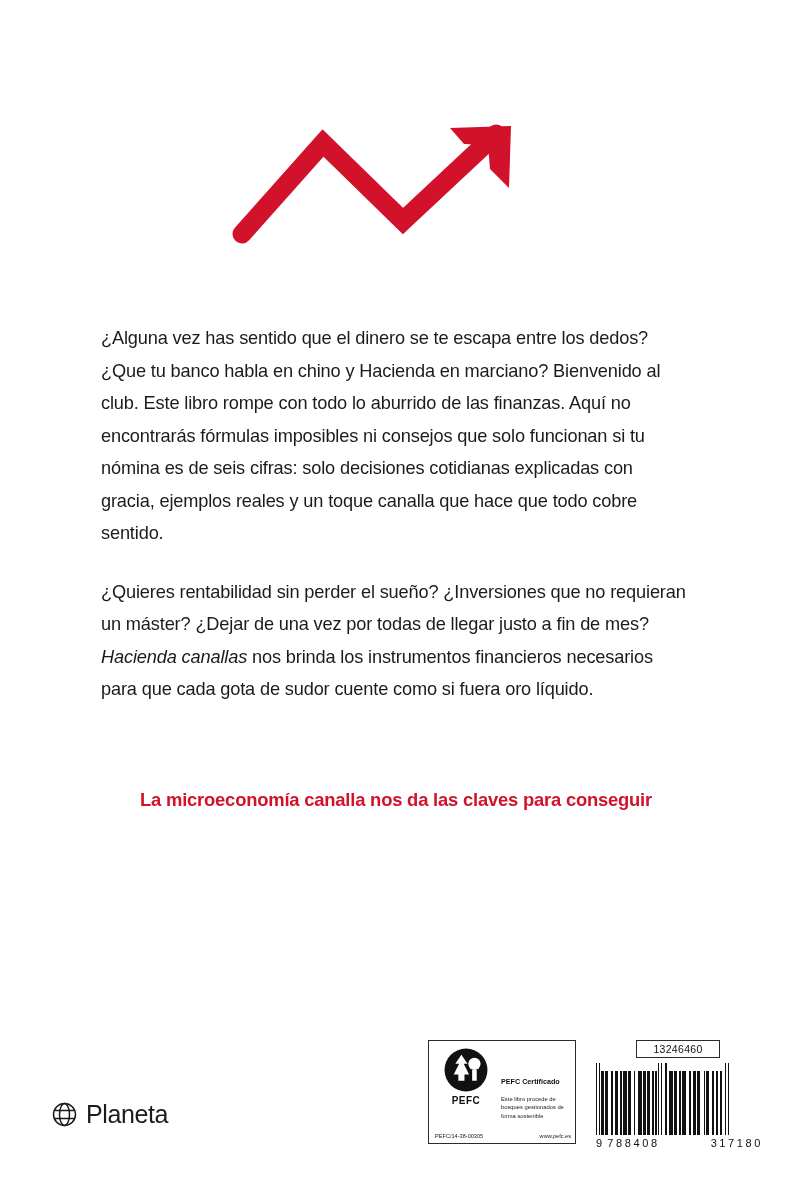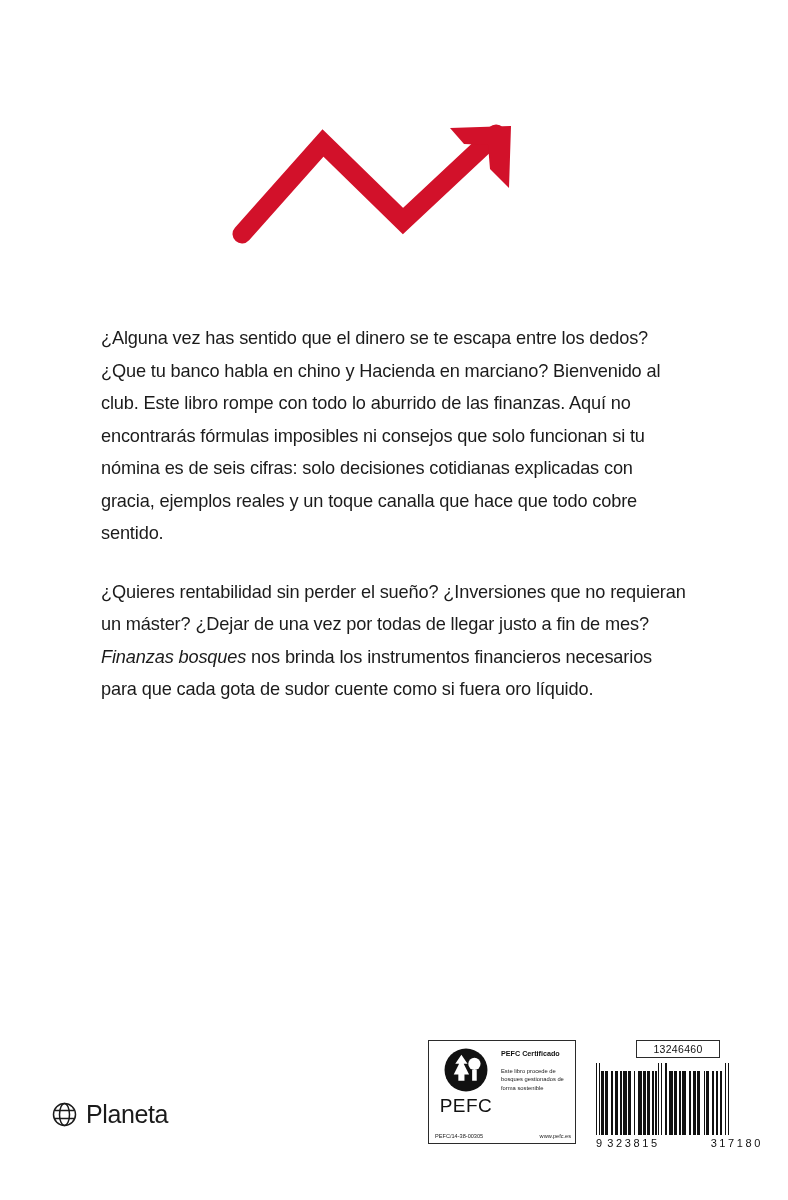--- a/index.html
+++ b/index.html
@@ -102,30 +102,31 @@
     display: flex;
     flex-direction: column;
     align-items: center;
     justify-content: flex-start;
   }
   .pefc-mark {
     width: 46px;
     height: 46px;
   }
   .pefc-word {
-    font-size: 19px;
-    font-weight: normal;
+    font-size: 10px;
+    font-weight: bold;
     letter-spacing: 0.5px;
     color: #111;
     margin-top: 2px;
   }
   .pefc-right {
     flex: 1;
     padding-left: 4px;
     padding-top: 2px;
+    margin-top: 28px;
   }
   .pefc-title {
     font-size: 7.2px;
     font-weight: bold;
     color: #111;
     margin-bottom: 9px;
   }
   .pefc-desc {
     font-size: 5.8px;
     line-height: 8.4px;
@@ -187,24 +188,25 @@
 
 <div class="page">
 
   <svg class="logo-arrow" viewBox="0 0 320 150">
     <path d="M14 116 L95 25 L175 103 L268 16" fill="none" stroke="#d2112a" stroke-width="19" stroke-linecap="round" stroke-linejoin="miter"></path>
     <path d="M222 10 L283 8 L281 70 L262 51 L260 27 L236 26 Z" fill="#d2112a"></path>
   </svg>
 
   <div class="copy">
     <p>¿Alguna vez has sentido que el dinero se te escapa entre los dedos? ¿Que tu banco habla en chino y Hacienda en marciano? Bienvenido al club. Este libro rompe con todo lo aburrido de las finanzas. Aquí no encontrarás fórmulas imposibles ni consejos que solo funcionan si tu nómina es de seis cifras: solo decisiones cotidianas explicadas con gracia, ejemplos reales y un toque canalla que hace que todo cobre sentido.</p>
-    <p><span>¿Quieres rentabilidad sin perder el sueño? ¿Inversiones que no requieran un máster? ¿Dejar de una vez por todas de llegar justo a fin de mes? </span><em>Finanzas bosques</em><span> nos brinda los instrumentos financieros necesarios para que cada gota de sudor cuente como si fuera oro líquido.</span></p>
+    <p><span>¿Quieres rentabilidad sin perder el sueño? ¿Inversiones que no requieran un máster? ¿Dejar de una vez por todas de llegar justo a fin de mes? </span><em>Hacienda canallas</em><span> nos brinda los instrumentos financieros necesarios para que cada gota de sudor cuente como si fuera oro líquido.</span></p>
   </div>
 
   <div class="tagline">
+    <span class="line">La microeconomía canalla nos da las claves para conseguir</span>
   </div>
 
   <div class="publisher">
     <svg class="globe" viewBox="0 0 50 50">
       <circle cx="25" cy="25" r="22" fill="none" stroke="#1b1b1b" stroke-width="3"></circle>
       <ellipse cx="25" cy="25" rx="10" ry="22" fill="none" stroke="#1b1b1b" stroke-width="3"></ellipse>
       <path d="M5 17 H45 M5 33 H45" stroke="#1b1b1b" stroke-width="3" fill="none"></path>
     </svg>
     <span class="name">Planeta</span>
   </div>
@@ -291,18 +293,18 @@
         <span style="width: 2.7px; height: 64px;"></span>
         <span style="width: 1.35px; height: 64px; background: transparent;"></span>
         <span style="width: 2.7px; height: 64px;"></span>
         <span style="width: 2.7px; height: 64px; background: transparent;"></span>
         <span style="width: 1.35px; height: 72px;"></span>
         <span style="width: 1.35px; height: 72px; background: transparent;"></span>
         <span style="width: 1.35px; height: 72px;"></span>
       </div>
     <div class="barcode-digits">
       <span class="lead">9</span>
-      <span class="grp1">323815</span>
+      <span class="grp1">788408</span>
       <span class="grp2">317180</span>
     </div>
   </div>
 
 </div>
 
 </body></html>

